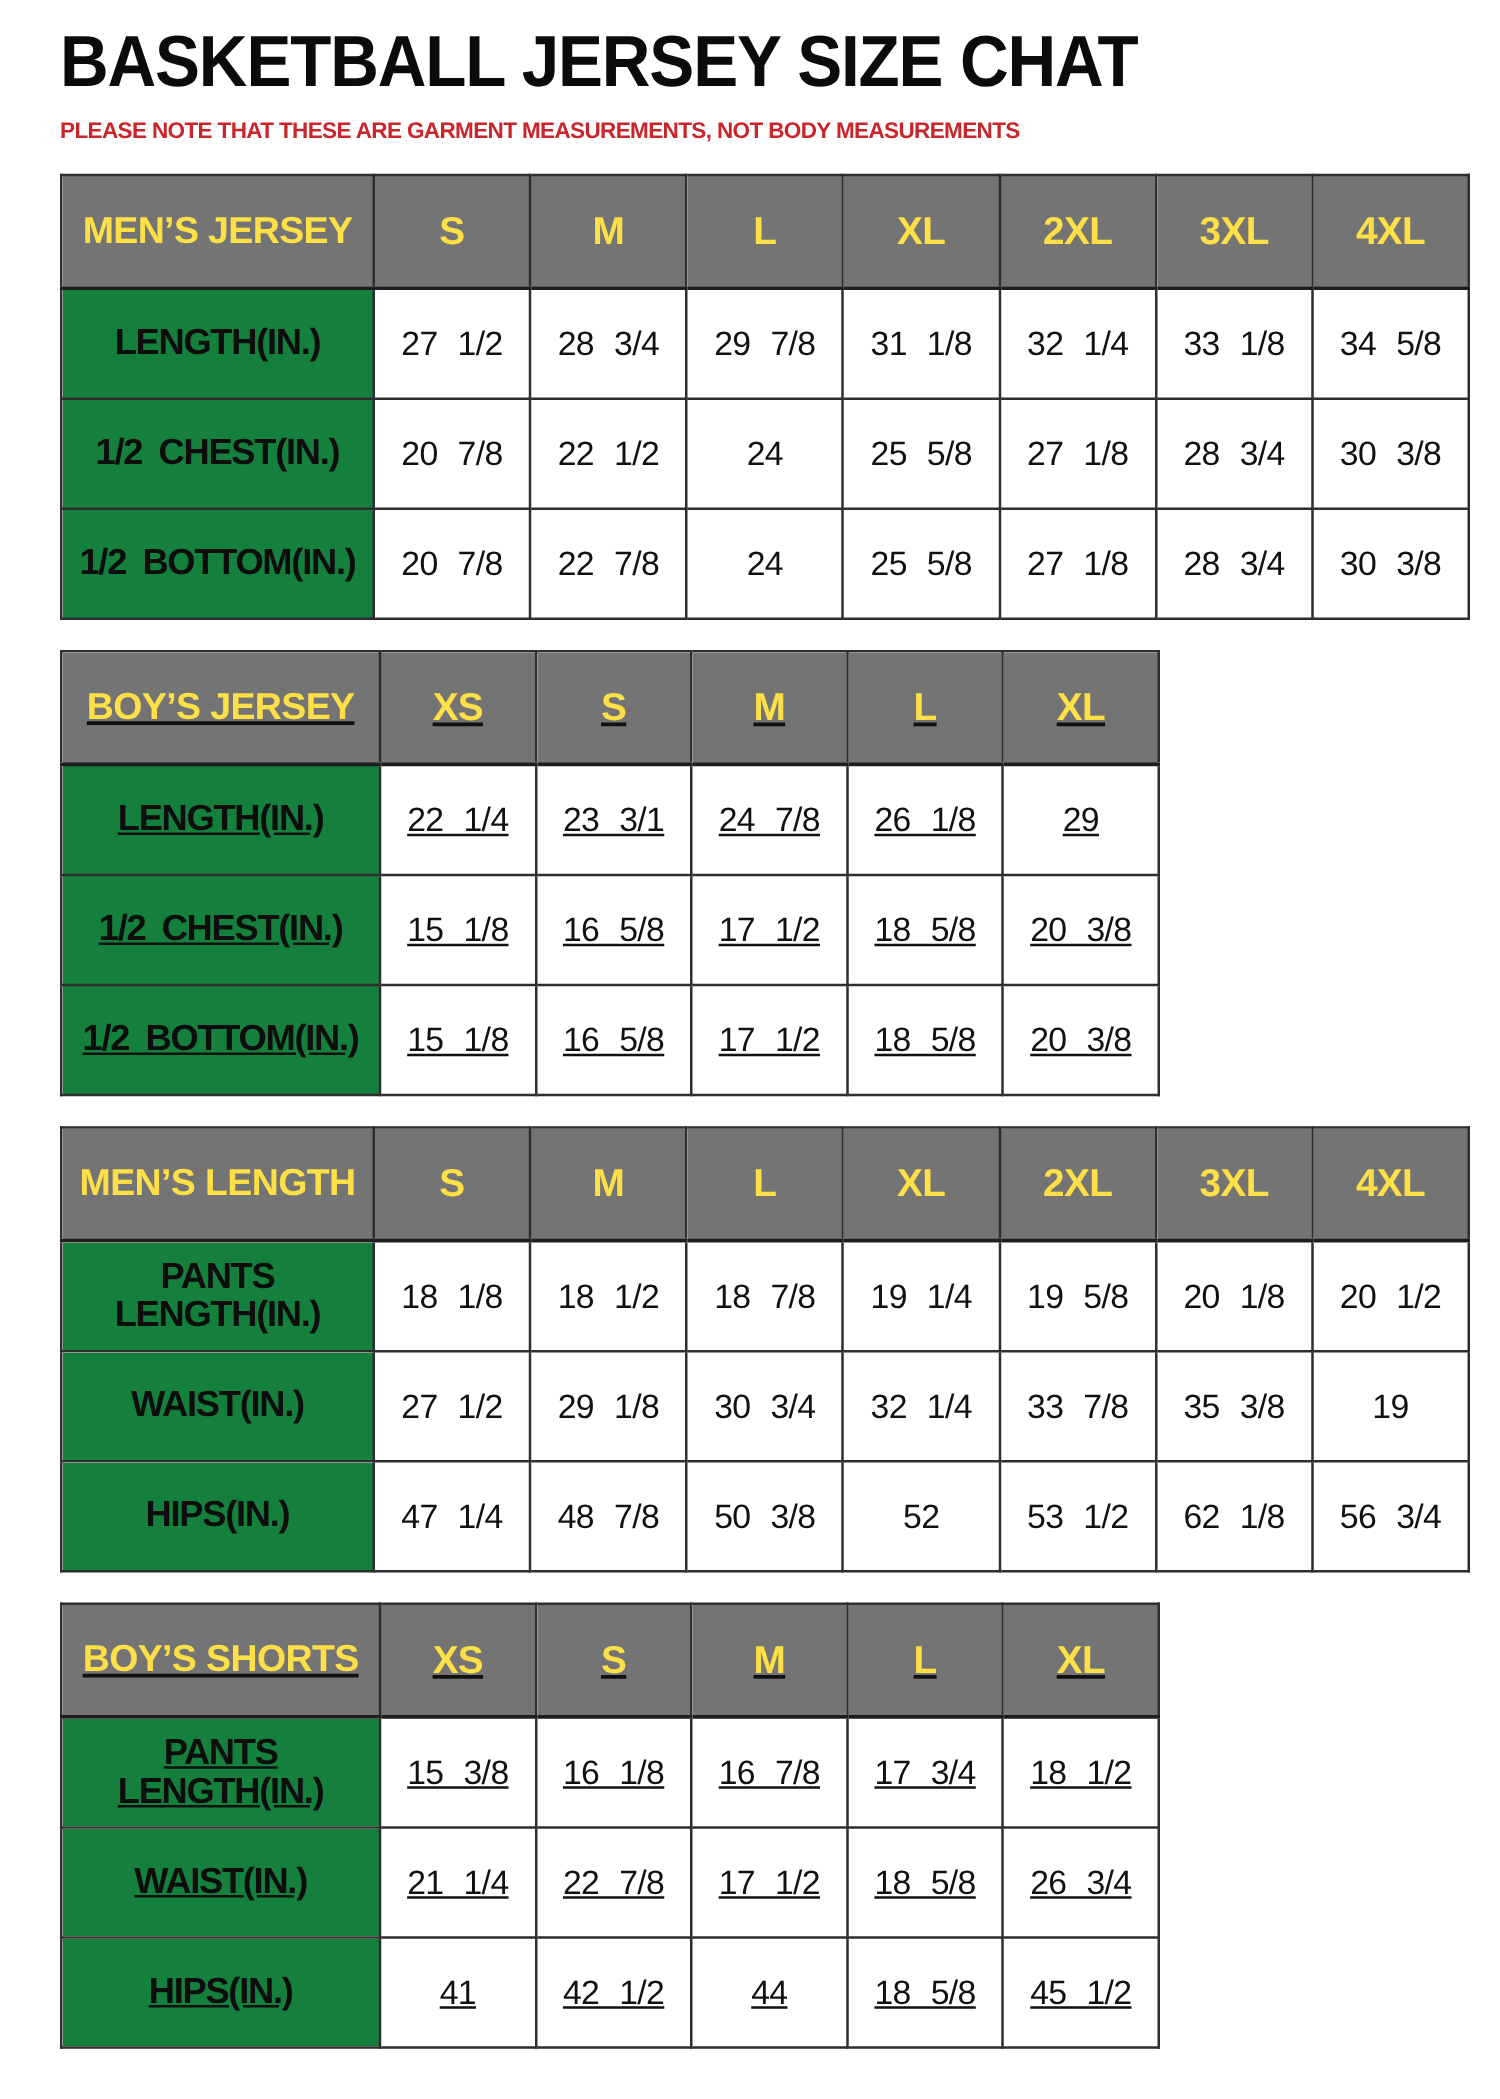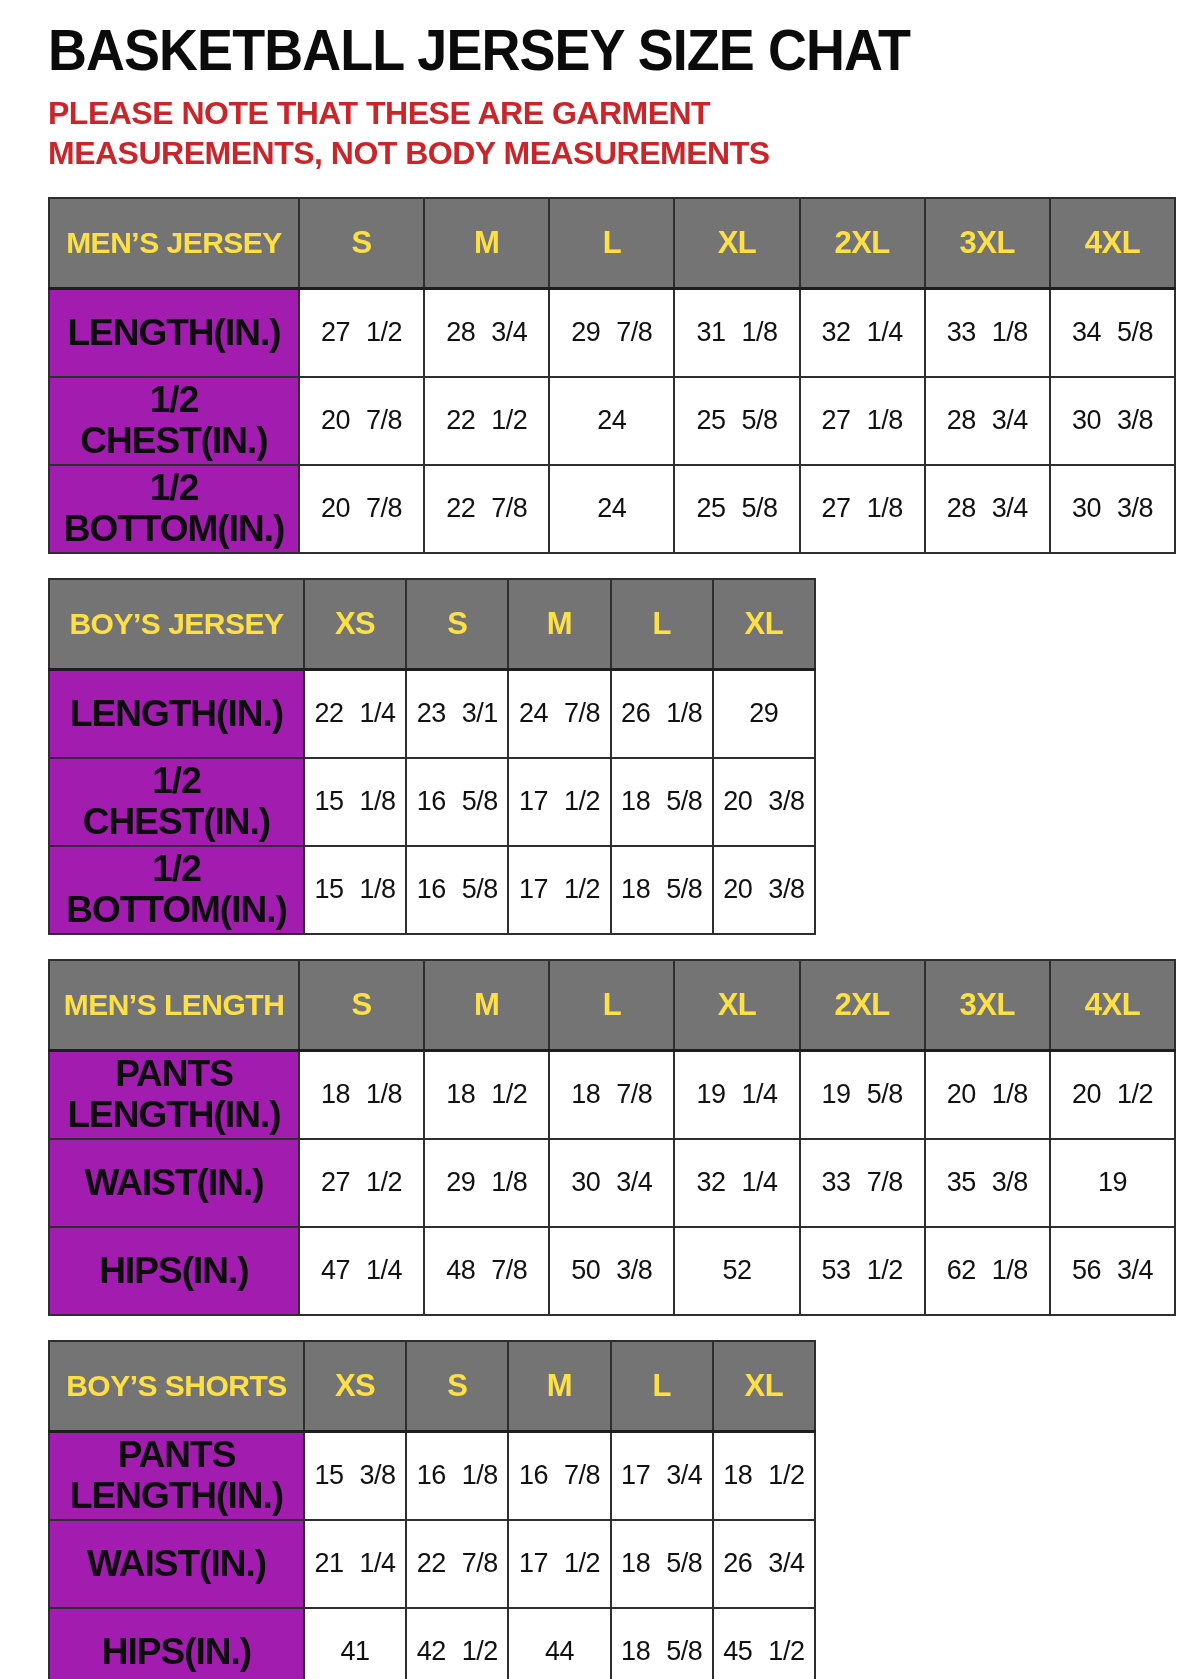--- a/index.html
+++ b/index.html
@@ -17,35 +17,35 @@
     color:#0b0b0b;
     letter-spacing:-1px;
     margin:10px 0 12px 0;
     transform:scaleX(.93);
     transform-origin:left center;
     white-space:nowrap;
     line-height:1.05;
   }
   .note{
     color:#c8262b;
-    font-size:32px;
+    font-size:18px;
     font-weight:bold;
     letter-spacing:-.5px;
     line-height:1.25;
     max-width:830px;
     margin:0 0 6px 0;
   }
 
   table.size-table{
     border-collapse:collapse;
     table-layout:fixed;
     margin-top:24px;
   }
   table.size-table.wide{width:1128px;}
-  table.size-table.narrow{width:768px;}
+  table.size-table.narrow{width:880px;text-decoration:underline;}
   table.size-table col.label-col{width:250px;}
   table.size-table.narrow col.label-col{width:255px;}
 
   .size-table th,.size-table td{
     border:2px solid #2e2e2e;
     text-align:center;
     vertical-align:middle;
     padding:2px 4px;
     overflow:hidden;
   }
@@ -56,23 +56,23 @@
     font-weight:bold;
     letter-spacing:-.5px;
     height:84px;
     border-bottom:3px solid #1e1e1e;
   }
   .size-table thead th:first-child{
     font-size:30px;
     white-space:nowrap;
   }
   .size-table tbody th{
-    background:#a21caf;
+    background:#15803d;
     color:#0d0d0d;
-    font-size:37px;
+    font-size:29px;
     font-weight:bold;
     letter-spacing:-1px;
     word-spacing:6px;
     height:82px;
     line-height:1.1;
   }
   .size-table tbody td{
     font-size:27px;
     font-weight:normal;
     letter-spacing:-.5px;

